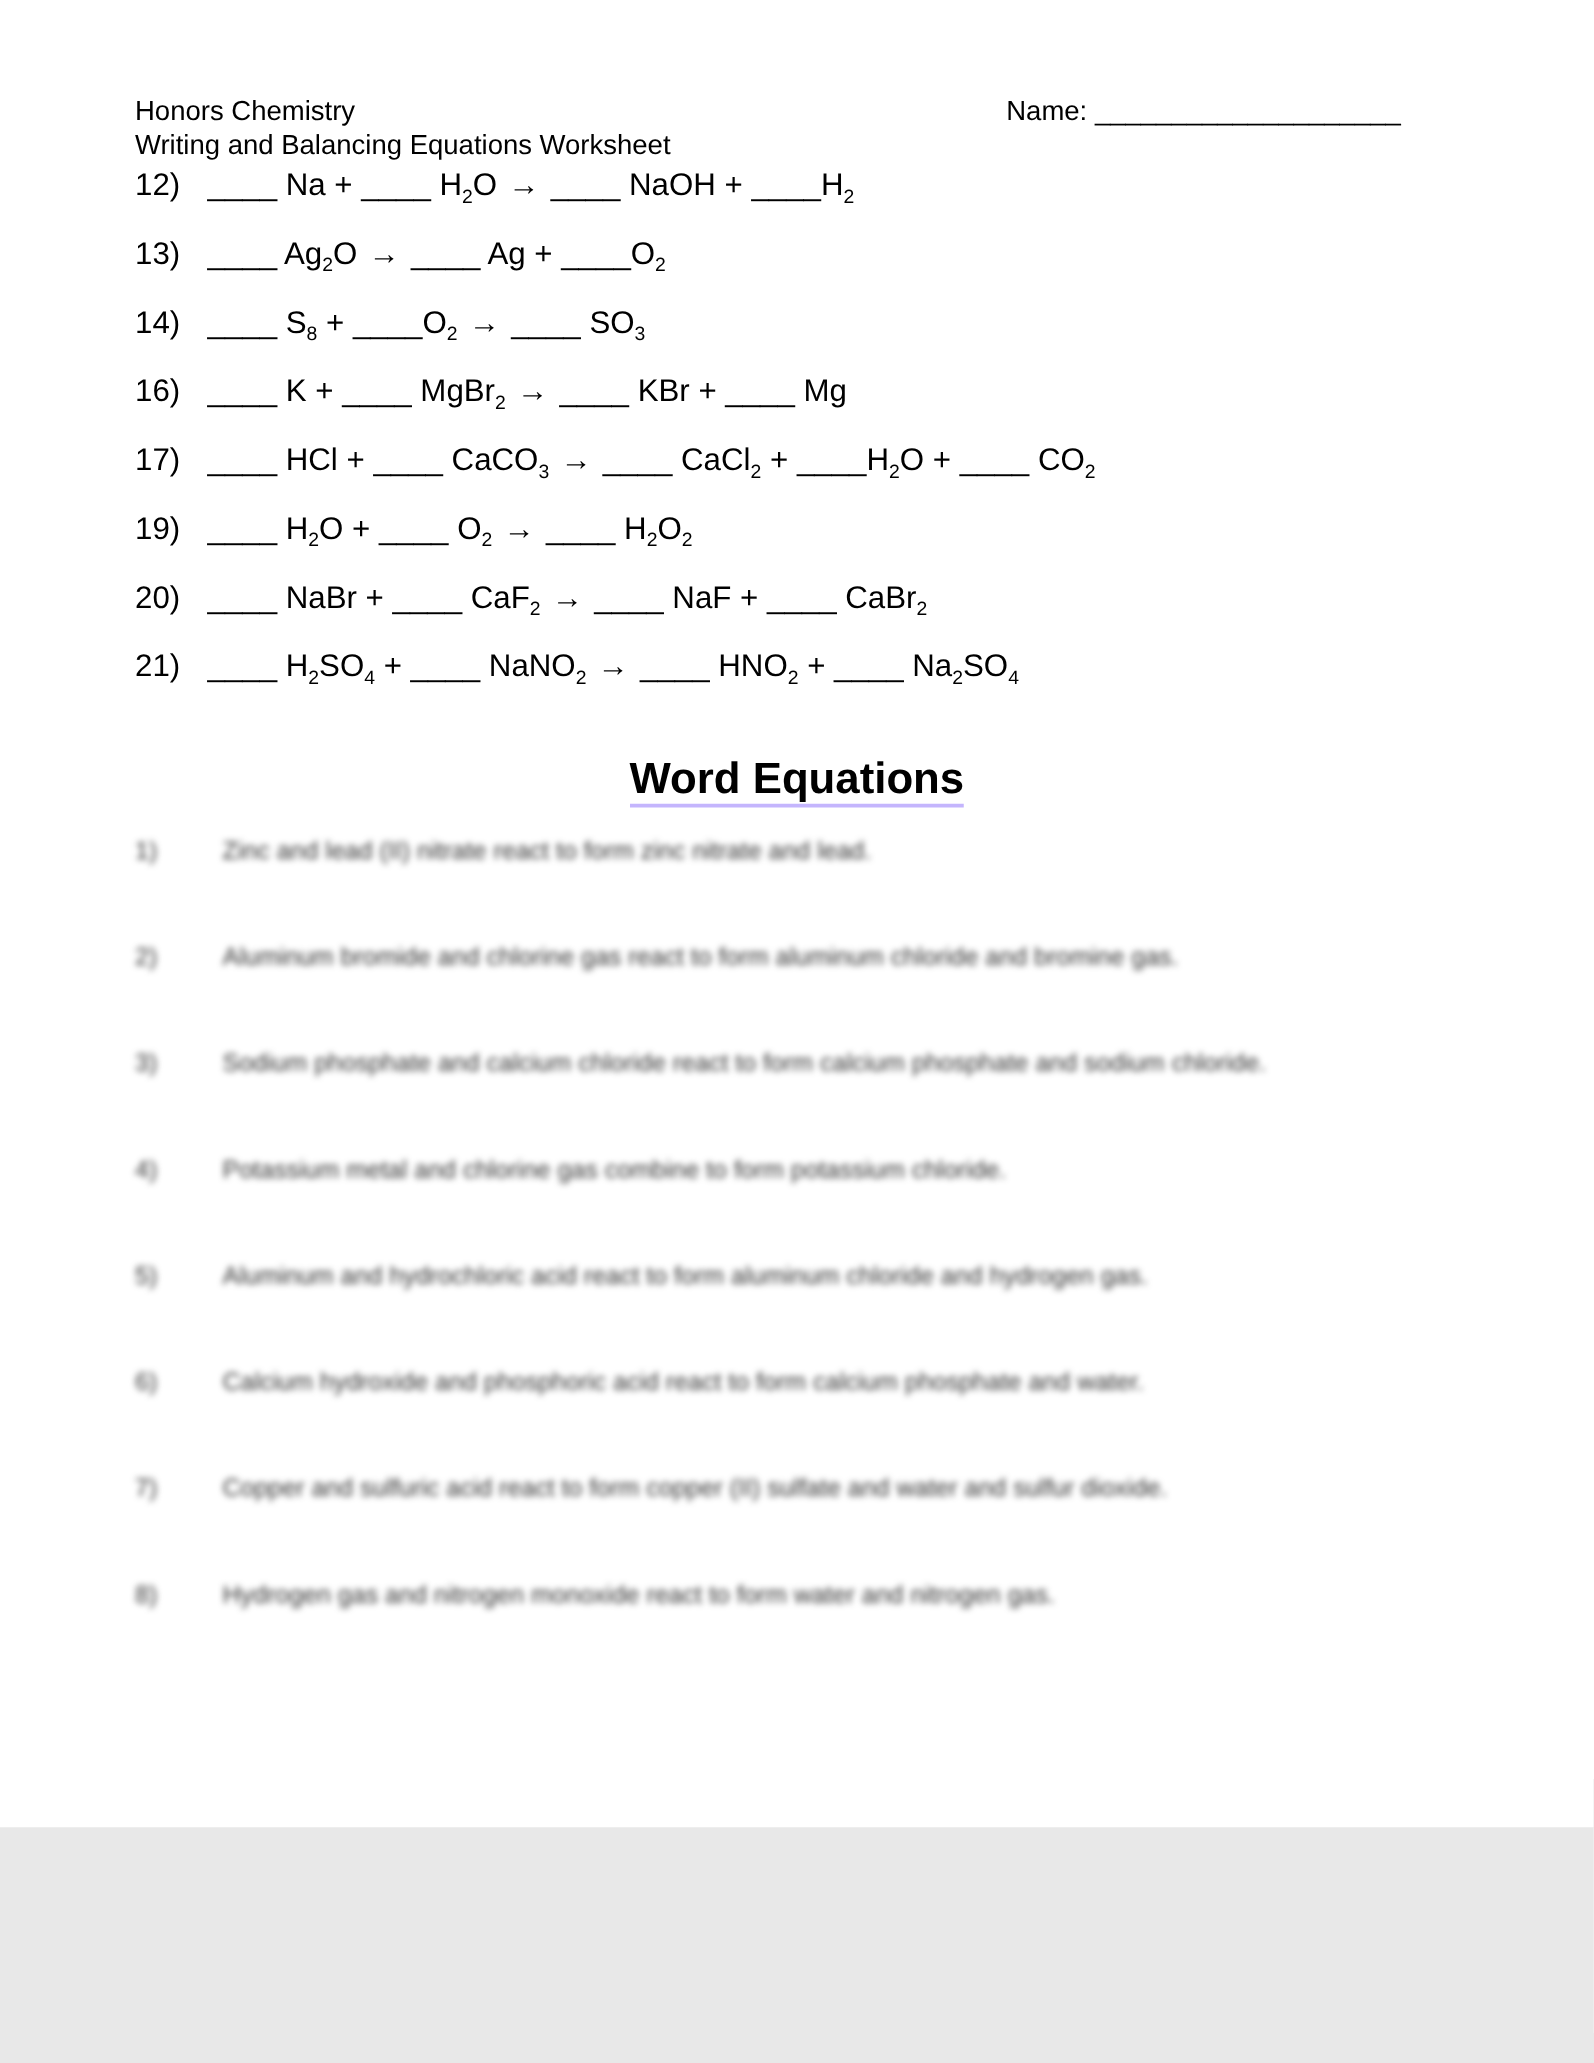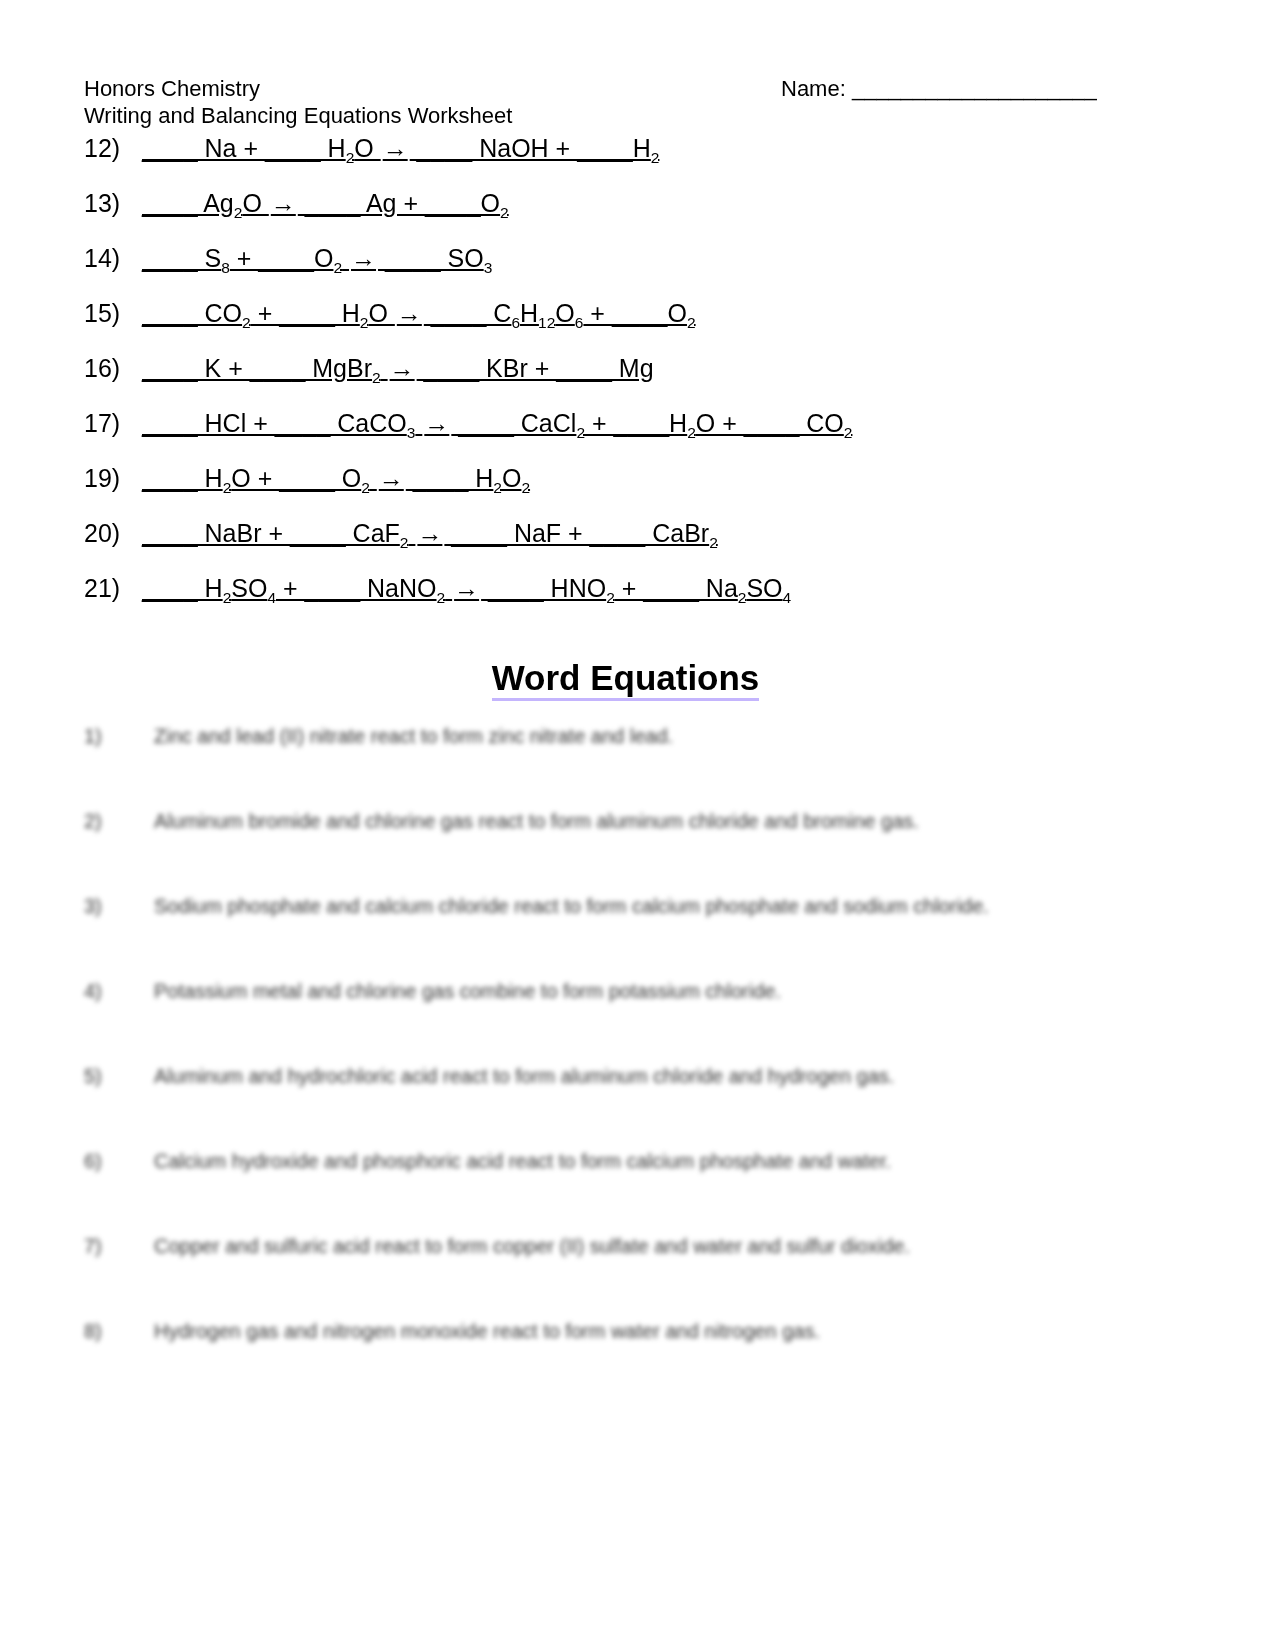--- a/index.html
+++ b/index.html
@@ -1,34 +1,34 @@
 <!DOCTYPE html>
 <html><head>
 <meta charset="utf-8">
 <style>
   html,body{margin:0;padding:0;background:#e8e8e8;}
   .page{
     position:relative;
-    width:1275px;height:1650px;
+    width:1275px;height:1462px;
     margin:0 auto;
     background:#ffffff;
     box-sizing:border-box;
-    padding:75px 108px 0 84px;
+    padding:75px 108px 0 108px;
     font-family:"Liberation Sans", sans-serif;
     color:#000;
     overflow:hidden;
   }
   
   .hdr{position:relative;margin-bottom:5px;}
   .hdr-line{font-size:22px;line-height:27px;}
   .name-block{position:absolute;left:697px;top:0;font-size:22px;line-height:27px;white-space:nowrap;}
   .name-underline{letter-spacing:0px;}
   
   .equations{margin-top:2px;}
-  .eq-row{font-size:25px;line-height:28px;margin-bottom:27px;white-space:nowrap;text-decoration:underline;}
+  .eq-row{font-size:25px;line-height:28px;margin-bottom:27px;white-space:nowrap;}
   .eq-num{display:inline-block;width:58px;}
   .eq-body sub{font-size:62%;line-height:0;}
   .eq-body .ar{font-weight:bold;padding:0 2px;}
   
   .we-title{margin:56px 0 0 0;text-align:center;font-size:35px;font-weight:bold;line-height:40px;}
   .we-title .ul{border-bottom:3px solid #c4b5fd;padding-bottom:1px;}
   .instruction{margin:24px 0 0 0;font-size:24px;line-height:29px;font-style:italic;}
   .word-items{margin-top:24px;}
   .wi-row{
     display:flex;
@@ -51,21 +51,20 @@
     <div class="name-block">
       <span>Name:</span>
       <span class="name-underline">____________________</span>
     </div>
   </div>
 
   <div class="equations">
       <div class="eq-row"><span class="eq-num">12)</span><span class="eq-body">____ Na + ____ H<sub>2</sub>O <span class="ar">→</span> ____ NaOH + ____H<sub>2</sub></span></div>
       <div class="eq-row"><span class="eq-num">13)</span><span class="eq-body">____ Ag<sub>2</sub>O <span class="ar">→</span> ____ Ag + ____O<sub>2</sub></span></div>
       <div class="eq-row"><span class="eq-num">14)</span><span class="eq-body">____ S<sub>8</sub> + ____O<sub>2</sub> <span class="ar">→</span> ____ SO<sub>3</sub></span></div>
-      <div class="eq-row"><span class="eq-num">15)</span><span class="eq-body">____ CO<sub>2</sub> + ____ H<sub>2</sub>O <span class="ar">→</span> ____ C<sub>6</sub>H<sub>12</sub>O<sub>6</sub> + ____O<sub>2</sub></span></div>
       <div class="eq-row"><span class="eq-num">16)</span><span class="eq-body">____ K + ____ MgBr<sub>2</sub> <span class="ar">→</span> ____ KBr + ____ Mg</span></div>
       <div class="eq-row"><span class="eq-num">17)</span><span class="eq-body">____ HCl + ____ CaCO<sub>3</sub> <span class="ar">→</span> ____ CaCl<sub>2</sub> + ____H<sub>2</sub>O + ____ CO<sub>2</sub></span></div>
       <div class="eq-row"><span class="eq-num">19)</span><span class="eq-body">____ H<sub>2</sub>O + ____ O<sub>2</sub> <span class="ar">→</span> ____ H<sub>2</sub>O<sub>2</sub></span></div>
       <div class="eq-row"><span class="eq-num">20)</span><span class="eq-body">____ NaBr + ____ CaF<sub>2</sub> <span class="ar">→</span> ____ NaF + ____ CaBr<sub>2</sub></span></div>
       <div class="eq-row"><span class="eq-num">21)</span><span class="eq-body">____ H<sub>2</sub>SO<sub>4</sub> + ____ NaNO<sub>2</sub> <span class="ar">→</span> ____ HNO<sub>2</sub> + ____ Na<sub>2</sub>SO<sub>4</sub></span></div>
     </div>
 
   <div class="we-title">
     <span class="ul">Word Equations</span>
   </div>

